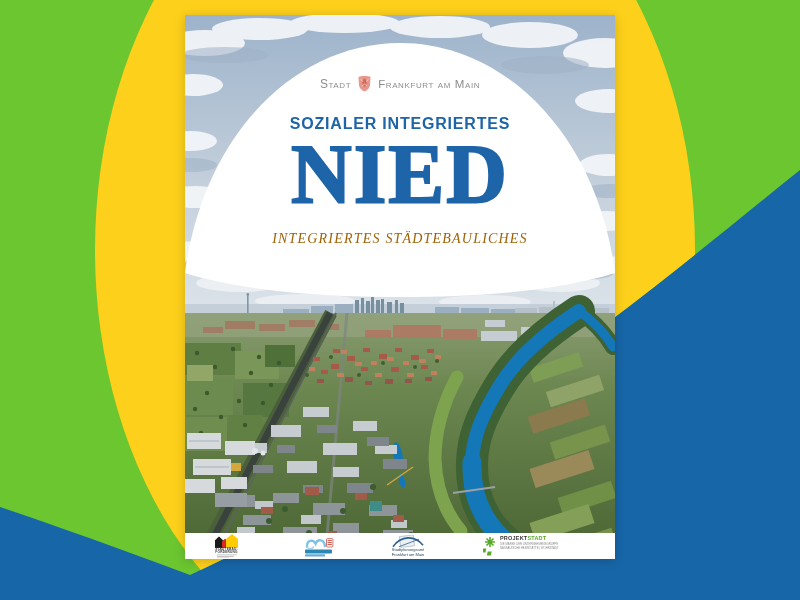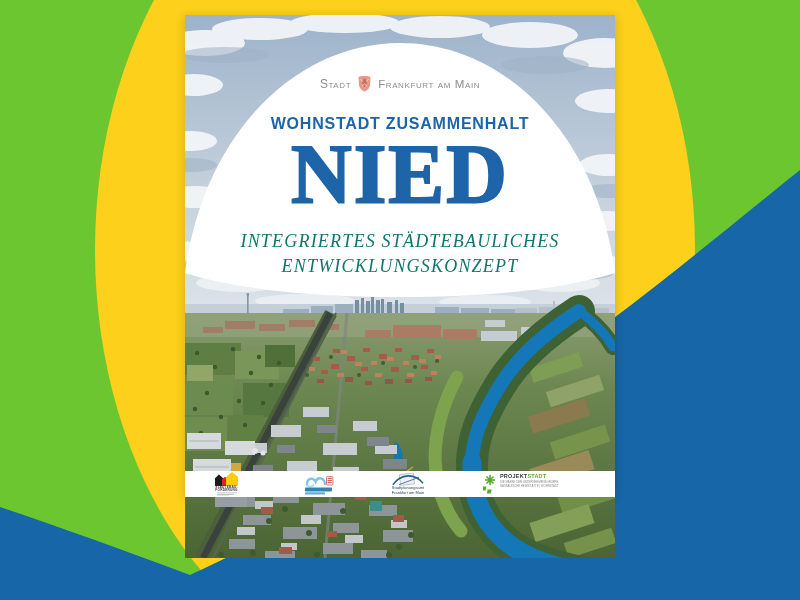--- a/index.html
+++ b/index.html
@@ -1,31 +1,31 @@
 <!DOCTYPE html>
 <html><head>
 <meta charset="utf-8">
 <style>
   html,body{margin:0;padding:0;width:800px;height:600px;overflow:hidden;background:#1766a8;
             font-family:"Liberation Sans",sans-serif;}
   .stage{position:relative;width:800px;height:600px;}
   .bg{position:absolute;left:0;top:0;}
   
-  .cover{position:absolute;left:185px;top:15px;width:430px;height:482px;background:#fff;
+  .cover{position:absolute;left:185px;top:15px;width:430px;height:544px;background:#fff;
          box-shadow:0 2px 10px rgba(0,0,0,.18);}
   .photo{position:absolute;left:0;top:0;display:block;}
   .cover-head{position:absolute;left:0;top:0;width:430px;text-align:center;color:#1d64a8;}
   .publisher{margin-top:60px;display:flex;align-items:center;justify-content:center;gap:6px;
              color:#8d8d8d;font-variant:small-caps;font-size:11.5px;letter-spacing:.6px;}
   .publisher .w1{font-size:12px;}
   .kicker{margin-top:23px;font-size:16px;font-weight:800;letter-spacing:.8px;color:#1d64a8;}
   .title{margin:2px 0 0 0;font-size:84px;line-height:.95;font-weight:900;letter-spacing:2px;
          color:#1d64a8;font-family:Liberation Serif, serif;-webkit-text-stroke:2px #1d64a8;}
   .subtitle{margin-top:14px;font-family:"Liberation Serif",serif;font-style:italic;
-            font-size:18px;line-height:1.4;letter-spacing:1.2px;color:#0f766e;}
+            font-size:14px;line-height:1.4;letter-spacing:1.2px;color:#a16207;}
   
   .cover-footer{position:absolute;left:0;bottom:0;width:430px;height:26px;background:#fff;}
   .logo{position:absolute;top:50%;transform:translateY(-50%);display:flex;flex-direction:column;
         align-items:center;line-height:1;}
   .logo svg{display:block;}
   .tinytxt{font-size:3.2px;font-weight:bold;color:#3a3a3a;letter-spacing:.2px;text-align:center;}
   .tinysub{font-size:3px;color:#9a9a9a;text-align:center;}
   .l3txt{font-size:4px;color:#24455f;text-align:center;line-height:1.2;}
   .l4{flex-direction:row;align-items:flex-start;gap:3px;}
   .l4 .col{display:flex;flex-direction:column;gap:1.5px;align-items:flex-start;}
@@ -350,25 +350,24 @@
     <div class="cover-head">
       <div class="publisher">
         <span class="w1">Stadt</span>
         <svg width="15" height="17" viewBox="0 0 15 17">
           <path d="M1.5,2 C4,.6 11,.6 13.5,2 L13,10.5 C12,14.2 9.6,15.8 7.5,16.5 C5.4,15.8 3,14.2 2,10.5 Z" fill="#e8978c"></path>
           <path d="M7.5,3 L5.2,5.8 C4.8,7.8 5.2,9.8 7.5,12.6 C9.8,9.8 10.2,7.8 9.8,5.8 Z" fill="#cf6f61"></path>
           <path d="M3.4,4.2 L6,6.6 M11.6,4.2 L9,6.6 M5,11 L7.5,9 L10,11" stroke="#fff" stroke-width=".7" fill="none" opacity=".75"></path>
         </svg>
         <span>Frankfurt am Main</span>
       </div>
-      <div class="kicker">WOHNSTADT ZUSAMMENHALT</div>
+      <div class="kicker">SOZIALER INTEGRIERTES</div>
       <h1 class="title">NIED</h1>
       <div class="subtitle">
         <span>INTEGRIERTES STÄDTEBAULICHES</span><br>
-        <span>ENTWICKLUNGSKONZEPT</span>
       </div>
     </div>
 
     <div class="cover-footer">
 
       <div class="logo" style="left:28px;">
         <svg width="27" height="15" viewBox="0 0 27 15">
           <path d="M2,7 L6,3.2 L10,7 V14.6 H2 Z" fill="#1a1a1a"></path>
           <path d="M9,8 L12,5.4 L15,8 V14.6 H9 Z" fill="#d42b1e"></path>
           <path d="M13,5.6 L19,.8 L25,5.6 V14.6 H13 Z" fill="#ffcc00"></path>

